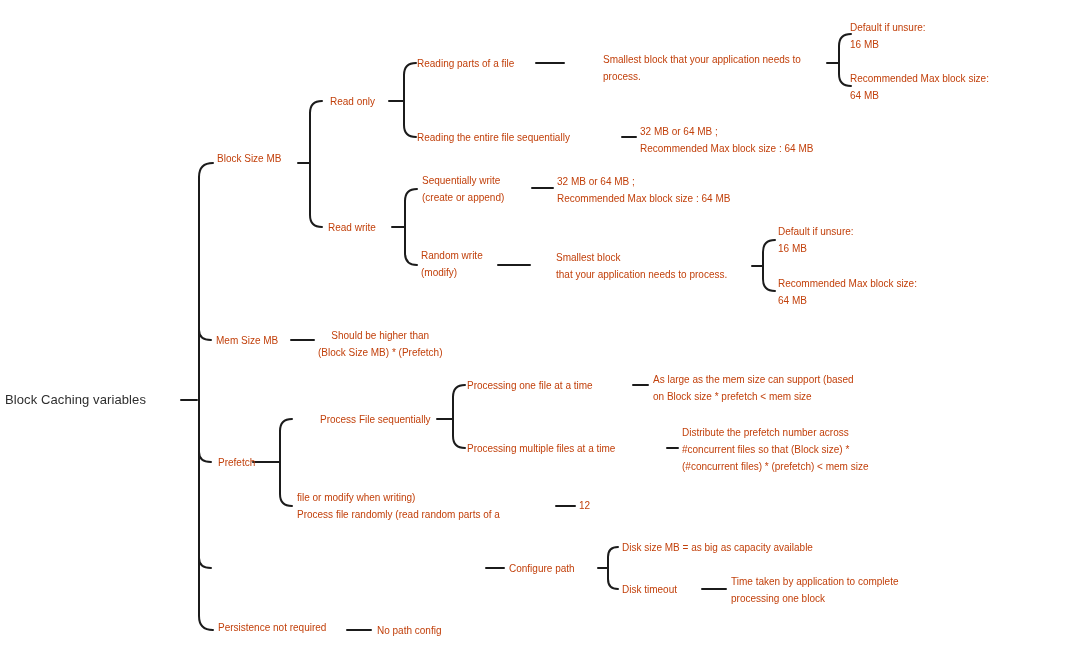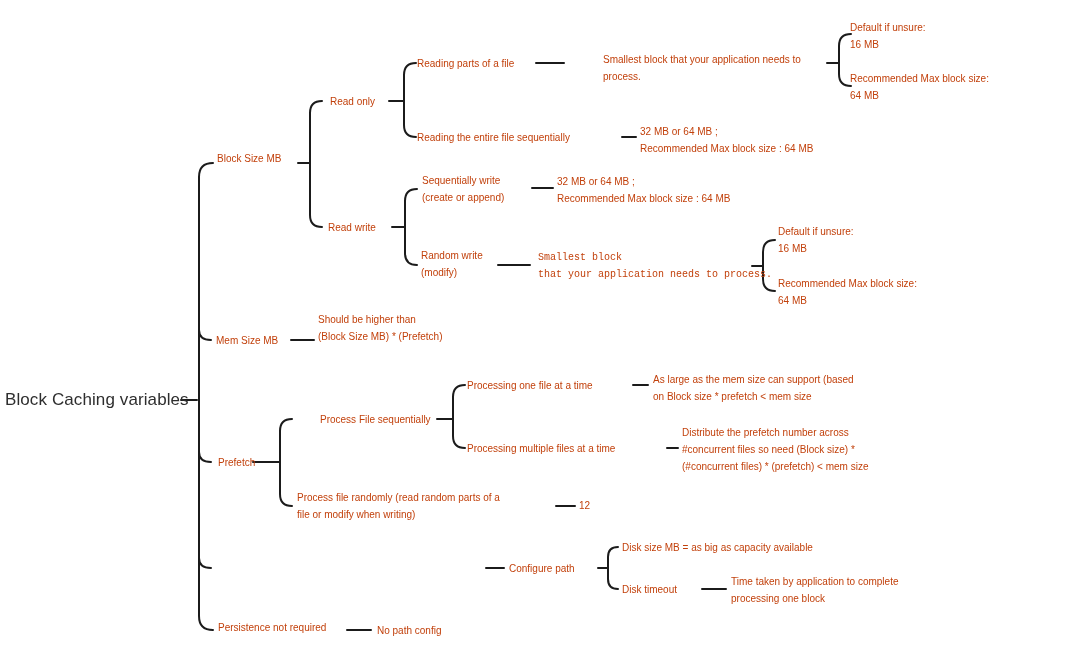--- a/index.html
+++ b/index.html
@@ -3,21 +3,21 @@
 <meta charset="utf-8">
 <title>Block Caching variables</title>
 <style>
   html,body{margin:0;padding:0;background:#ffffff;}
   body{width:1066px;height:666px;position:relative;overflow:hidden;
        font-family:"Liberation Sans","DejaVu Sans",sans-serif;}
   #canvas{position:absolute;left:0;top:0;width:1066px;height:666px;}
   #connectors{position:absolute;left:0;top:0;}
   #connectors path{stroke:#1b1b1b;stroke-width:2;fill:none;stroke-linecap:round;stroke-linejoin:round;}
   .node{position:absolute;color:#c2410c;font-size:10px;line-height:17px;white-space:nowrap;}
-  .node.root{font-size:17px;color:#2e2e2e;line-height:18px;letter-spacing:0.1px;}
+  .node.root{font-size:13px;color:#2e2e2e;line-height:18px;letter-spacing:0.1px;}
 </style>
 </head>
 <body>
 
 <div id="canvas">
   <svg id="connectors" width="1066" height="666" viewBox="0 0 1066 666">
       <path d="M 181 400 H 197"></path>
       <path d="M 213 163 Q 199 163 199 177 V 616 Q 199 630 213 630"></path>
       <path d="M 199 330 Q 199 340 211 340"></path>
       <path d="M 199 452 Q 199 462 211 462"></path>
@@ -89,36 +89,36 @@
       <div>(create or append)</div>
     </div>
     <div class="node" style="left: 557px; top: 172.5px;">
       <div>32 MB or 64 MB ;</div>
       <div>Recommended Max block size : 64 MB</div>
     </div>
     <div class="node" style="left: 421px; top: 247px;">
       <div>Random write</div>
       <div>(modify)</div>
     </div>
-    <div class="node" style="left: 538px; top: 248.5px; font-family: Liberation Mono, monospace;">
+    <div class="node" style="left: 556px; top: 248.5px;">
       <div>Smallest block</div>
       <div>that your application needs to process.</div>
     </div>
     <div class="node" style="left: 778px; top: 223px;">
       <div>Default if unsure:</div>
       <div>16 MB</div>
     </div>
     <div class="node" style="left: 778px; top: 275px;">
       <div>Recommended Max block size:</div>
       <div>64 MB</div>
     </div>
     <div class="node" style="left: 216px; top: 331.5px;">
       <div>Mem Size MB</div>
     </div>
-    <div class="node" style="left: 318px; top: 311px;">
+    <div class="node" style="left: 318px; top: 327px; text-align: center;">
       <div>Should be higher than</div>
       <div>(Block Size MB) * (Prefetch)</div>
     </div>
     <div class="node" style="left: 218px; top: 453.5px;">
       <div>Prefetch</div>
     </div>
     <div class="node" style="left: 312px; top: 410.5px; margin-left: 8px;">
       <div>Process File sequentially</div>
     </div>
     <div class="node" style="left: 467px; top: 376.5px;">
@@ -126,26 +126,26 @@
     </div>
     <div class="node" style="left: 653px; top: 370.5px;">
       <div>As large as the mem size can support (based</div>
       <div>on Block size * prefetch &lt; mem size</div>
     </div>
     <div class="node" style="left: 467px; top: 439.5px;">
       <div>Processing multiple files at a time</div>
     </div>
     <div class="node" style="left: 682px; top: 423.5px;">
       <div>Distribute the prefetch number across</div>
-      <div>#concurrent files so need (Block size) *</div>
+      <div>#concurrent files so that (Block size) *</div>
       <div>(#concurrent files) * (prefetch) &lt; mem size</div>
     </div>
     <div class="node" style="left: 297px; top: 489px;">
+      <div>file or modify when writing)</div>
       <div>Process file randomly (read random parts of a</div>
-      <div>file or modify when writing)</div>
     </div>
     <div class="node" style="left: 579px; top: 497px;">
       <div>12</div>
     </div>
     <div class="node" style="left: 509px; top: 559.5px;">
       <div>Configure path</div>
     </div>
     <div class="node" style="left: 622px; top: 538.5px;">
       <div>Disk size MB = as big as capacity available</div>
     </div>

